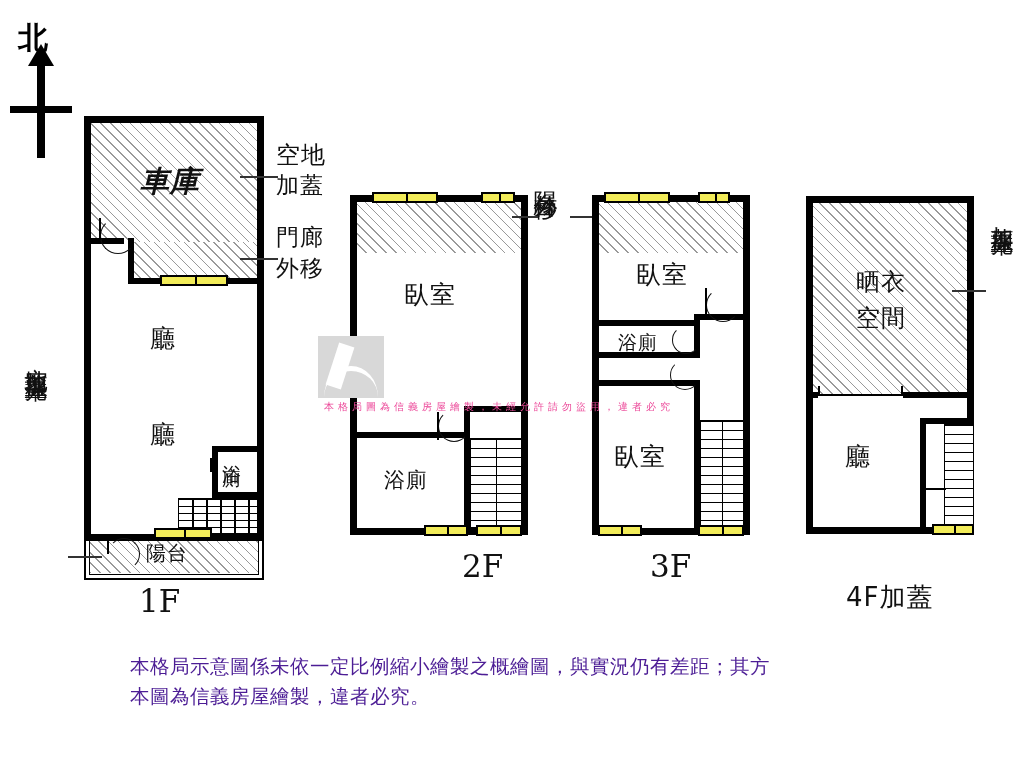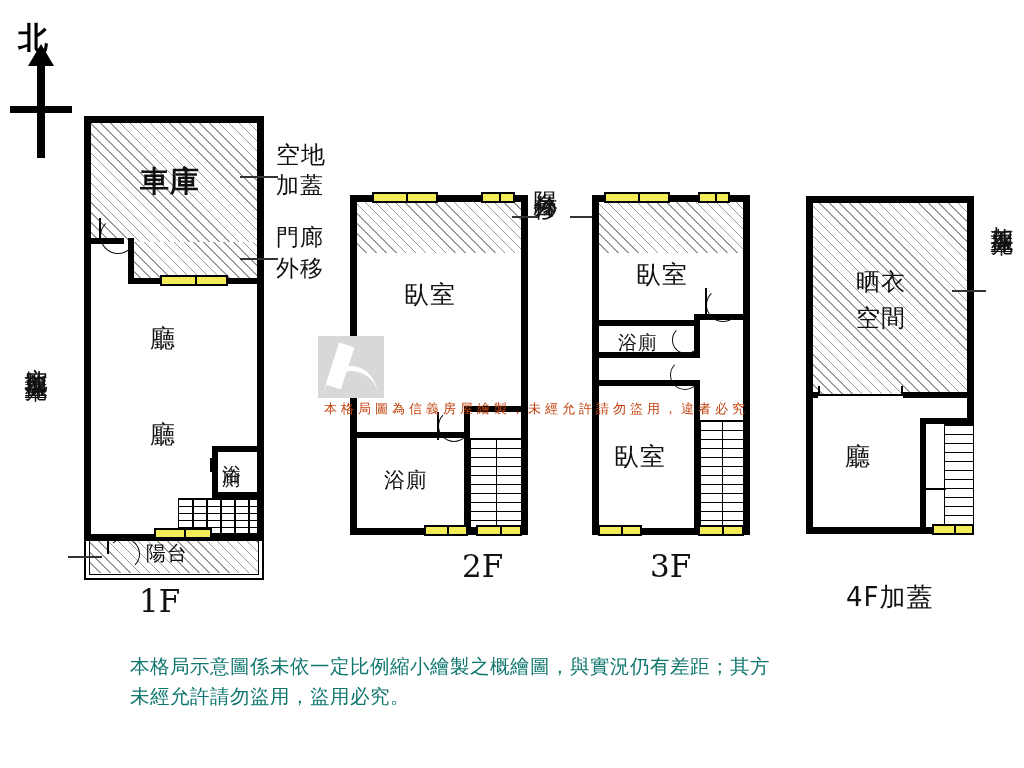--- a/index.html
+++ b/index.html
@@ -57,24 +57,24 @@
 
   
   #wm{position:absolute;left:318px;top:330px;width:400px;height:100px;pointer-events:none;}
   #wm .wmtext{position:absolute;left:88px;top:4px;font-size:62px;color:#d8d8d8;
      font-weight:700;letter-spacing:4px;font-family:"DejaVu Sans","Liberation Sans",sans-serif;}
   #wm .wmmark{position:absolute;left:0px;top:6px;width:66px;height:62px;background:#d8d8d8;}
   #wm .wmmark:after{content:"";position:absolute;left:6px;top:30px;width:54px;height:26px;
      border-top:5px solid #fff;border-radius:50%/100% 100% 0 0;}
   #wm .wmmark:before{content:"";position:absolute;left:14px;top:8px;width:16px;height:44px;
      background:#fff;transform:rotate(18deg);}
-  #wm .wmsub{position:absolute;left:6px;top:70px;font-size:13px;color:#c2410c;letter-spacing:4px;white-space:nowrap;font-family:Liberation Mono, monospace;}
-
-  
-  #disclaimer{position:absolute;left:130px;top:652px;width:800px;font-size:19.5px;color:#0f766e;
+  #wm .wmsub{position:absolute;left:6px;top:70px;font-size:10px;color:#ec4899;letter-spacing:4px;white-space:nowrap;font-family:Liberation Mono, monospace;}
+
+  
+  #disclaimer{position:absolute;left:130px;top:652px;width:800px;font-size:19.5px;color:#4c1d95;
      line-height:1.52;letter-spacing:0.5px;font-family:"DejaVu Sans","Liberation Sans",sans-serif;}
   #disclaimer div{white-space:nowrap;}
 </style>
 </head>
 <body>
 
 <div id="stage">
 
   <div id="north">
     <div class="nlabel">北</div>
@@ -127,21 +127,21 @@
     <div class="hatch" style="left:90px;top:541px;width:168px;height:32px;"></div>
     <div class="abs" style="left:84px;top:535px;width:180px;height:45px;border:2.5px solid #000;box-sizing:border-box;border-top:none;"></div>
     <div class="abs" style="left:89px;top:539px;width:170px;height:36px;border:1px solid #000;box-sizing:border-box;border-top:none;background:transparent;"></div>
 
     <div class="doorarc2" style="left:108px;top:538px;width:30px;height:30px;"></div>
     <div class="thin" style="left:107px;top:538px;width:2px;height:16px;"></div>
     <div class="win" style="left:154px;top:528px;width:58px;height:11px;">
       <span class="mull" style="left:28px;top:0;width:2px;height:100%;"></span>
     </div>
 
-    <div class="room-label" style="left:140px;top:162px;font-size:29px;font-weight:700;">車庫</div>
+    <div class="room-label" style="left:140px;top:162px;font-size:29px;font-weight:700;font-style:italic;">車庫</div>
     <div class="room-label" style="left:150px;top:322px;font-size:25px;">廳</div>
     <div class="room-label" style="left:150px;top:418px;font-size:25px;">廳</div>
     <div class="vlabel" style="left:222px;top:450px;font-size:19px;">浴廁</div>
     <div class="room-label" style="left:146px;top:540px;font-size:20px;">陽台</div>
 
     <div class="floorcap" style="left:139px;top:583px;">1F</div>
 
     <div class="leader" style="left:240px;top:176px;width:38px;"></div>
     <div class="room-label" style="left:276px;top:139px;font-size:24px;">空地</div>
     <div class="room-label" style="left:276px;top:170px;font-size:23px;">加蓋</div>
@@ -313,16 +313,16 @@
     <div class="subcap2" style="left:846px;top:580px;">4F加蓋</div>
   </div>
 
   <div id="wm">
     <div class="wmmark"></div>
     <div class="wmsub">本格局圖為信義房屋繪製，未經允許請勿盜用，違者必究</div>
   </div>
 
   <div id="disclaimer">
     <div>本格局示意圖係未依一定比例縮小繪製之概繪圖，與實況仍有差距；其方</div>
-    <div>未經允許請勿盜用，盜用必究。</div>
+    <div>本圖為信義房屋繪製，違者必究。</div>
   </div>
 
 </div>
 
 </body></html>

